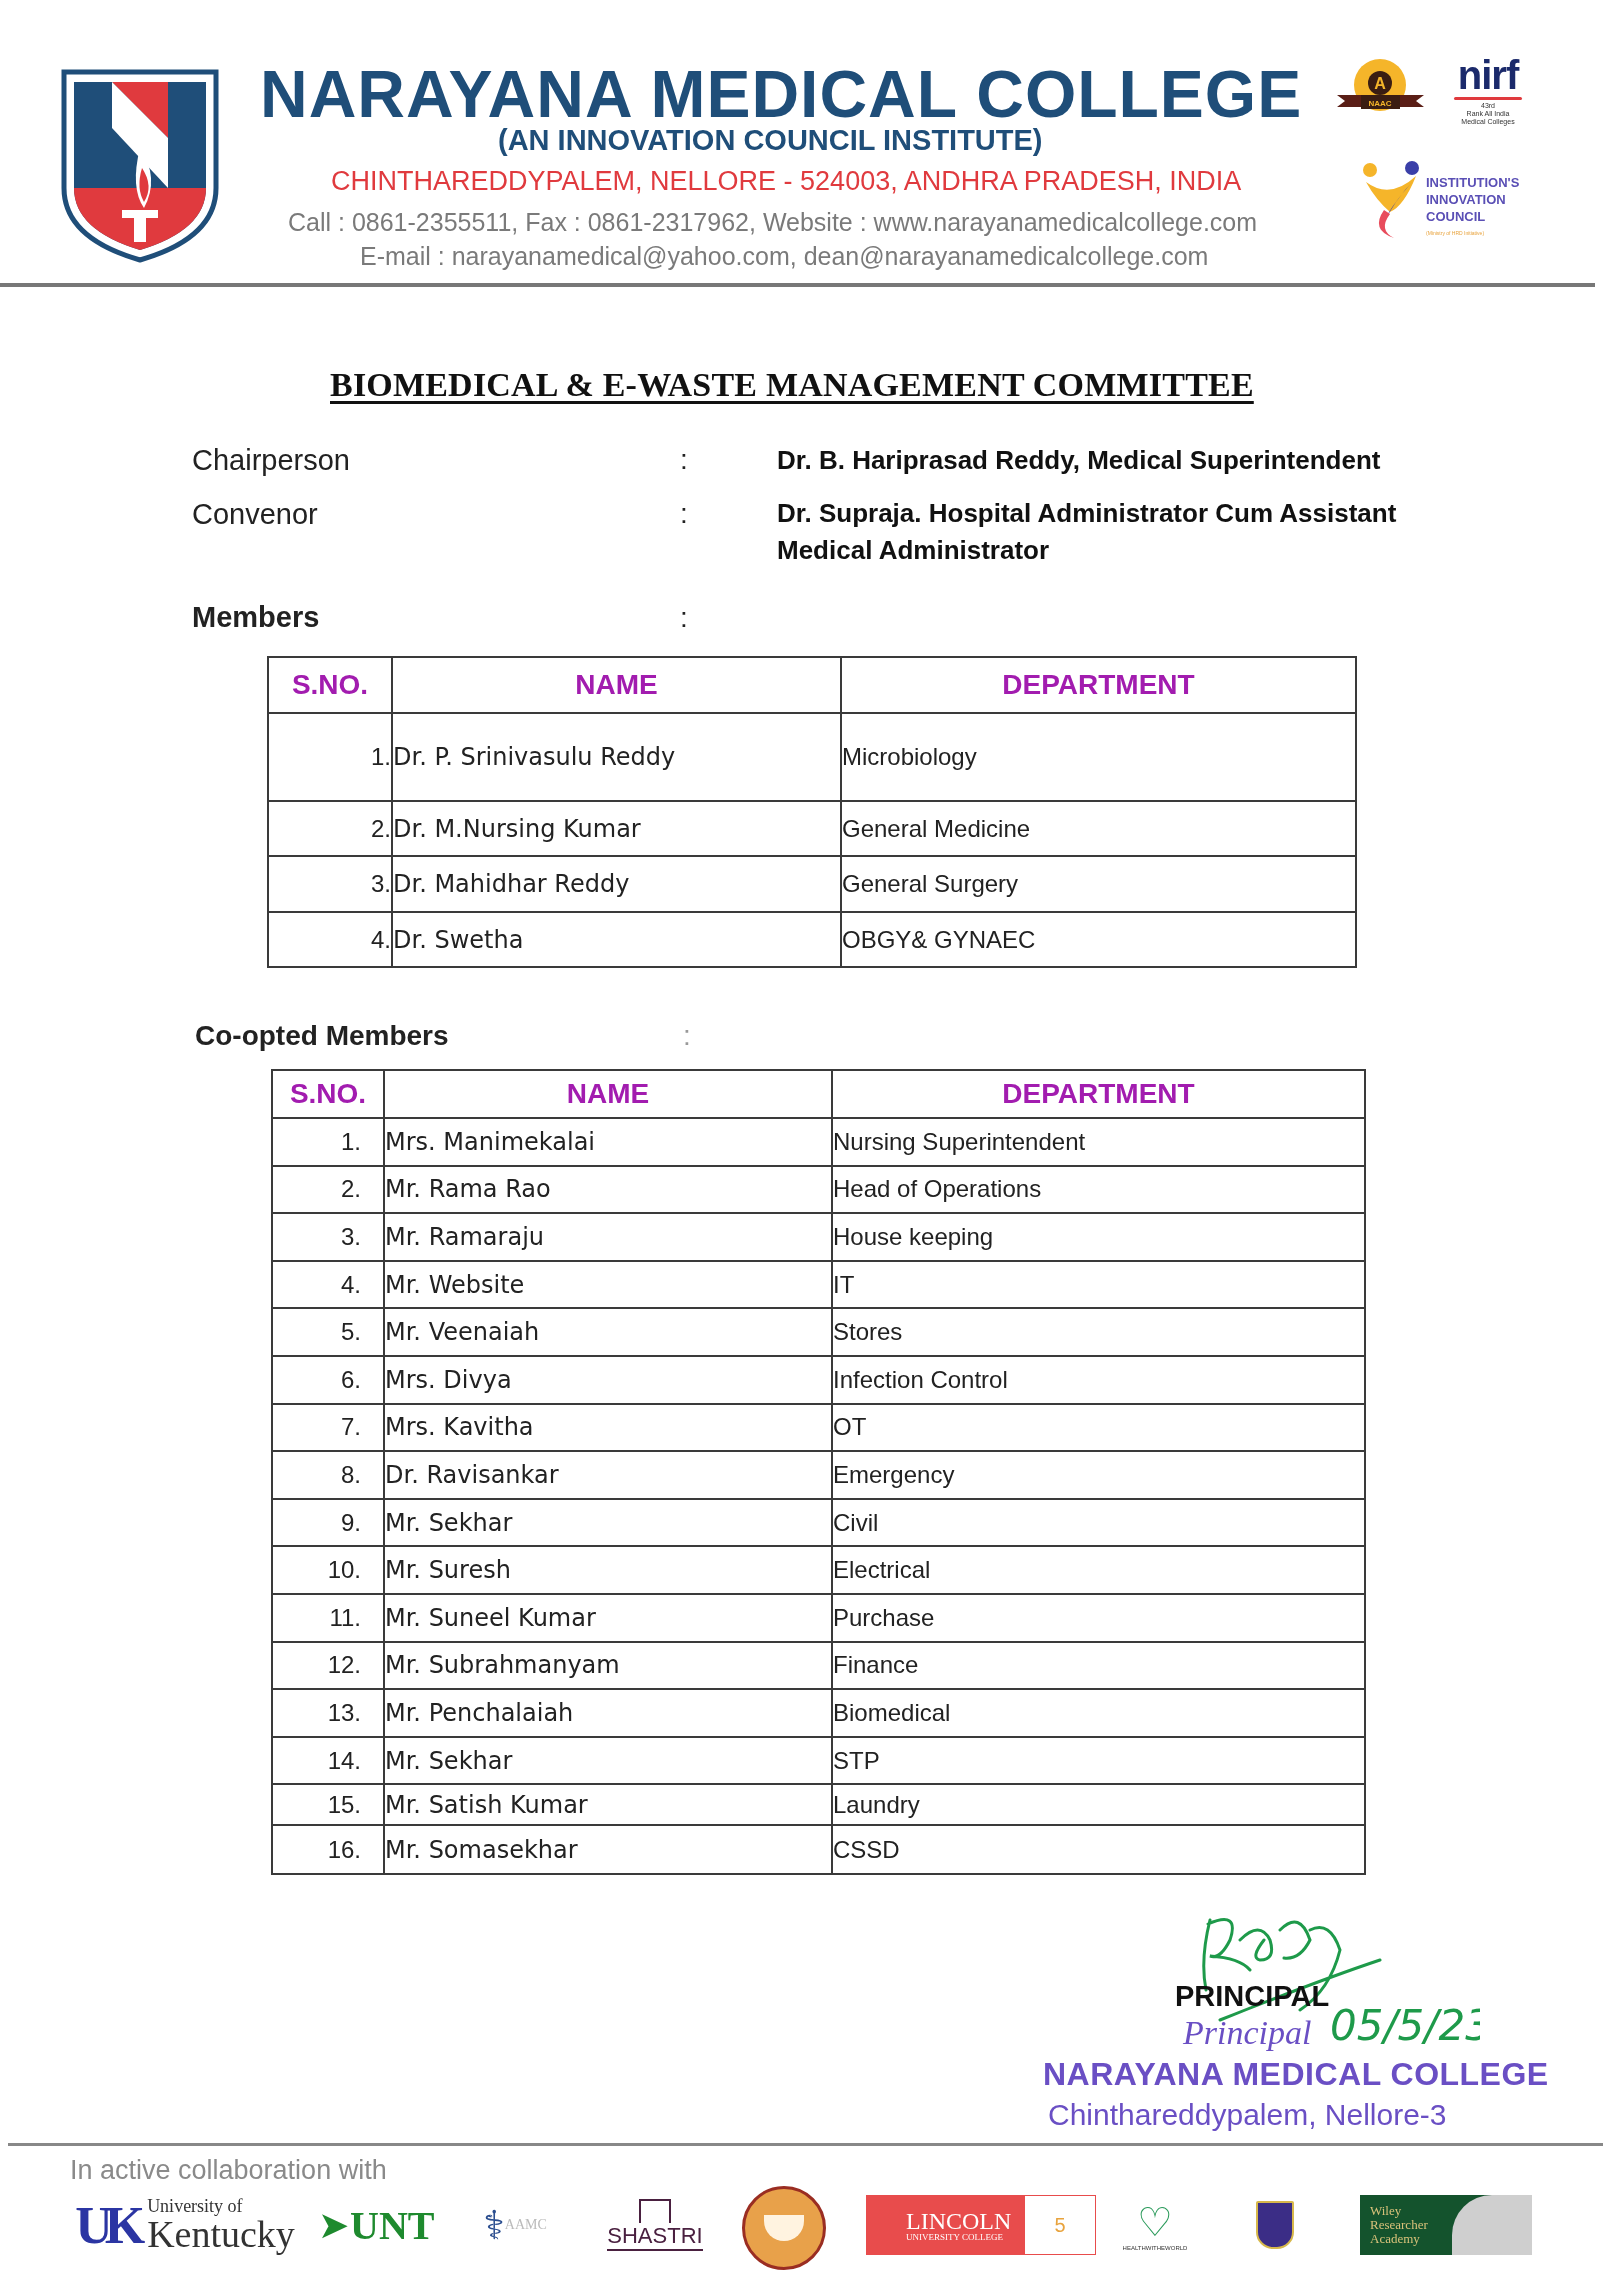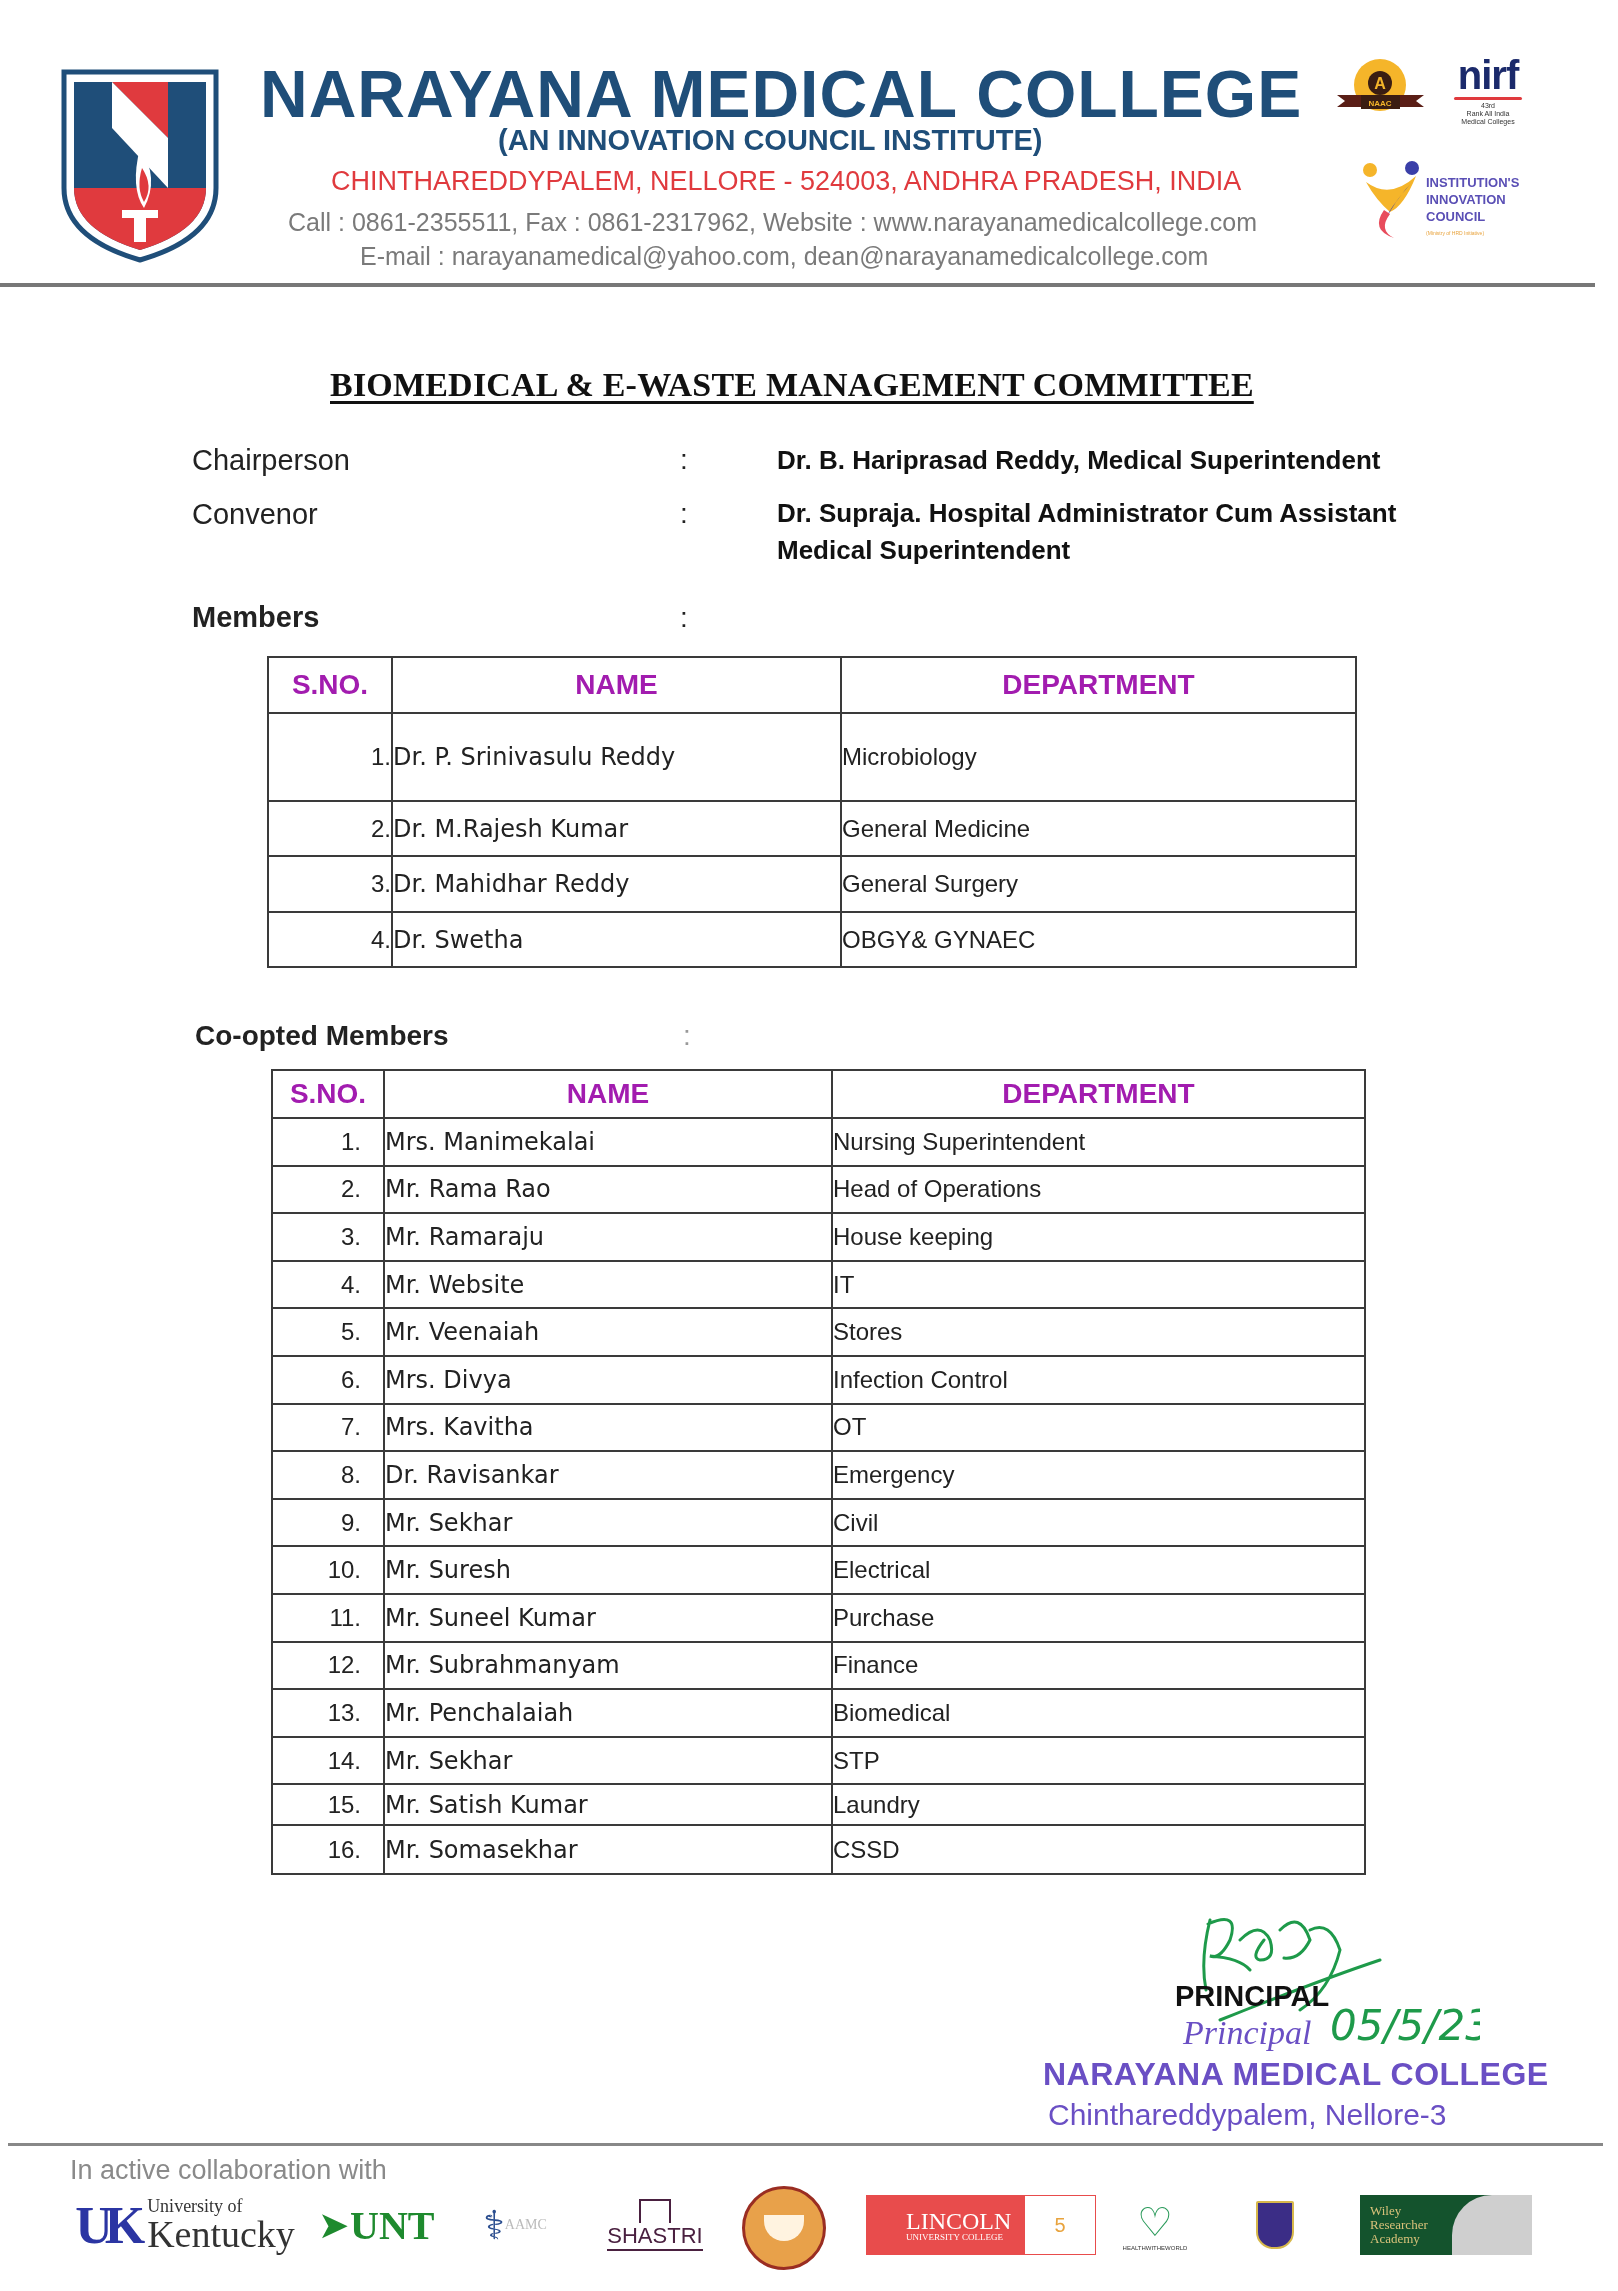--- a/index.html
+++ b/index.html
@@ -140,42 +140,42 @@
 
 <div class="abs doc-title">BIOMEDICAL &amp; E-WASTE MANAGEMENT COMMITTEE</div>
 
 <div class="abs label" style="left:192px; top:444px;">Chairperson</div>
 <div class="abs colon" style="left:680px; top:444px;">:</div>
 <div class="abs value" style="left:777px; top:441px; white-space:nowrap;">Dr. B. Hariprasad Reddy, Medical Superintendent</div>
 
 <div class="abs label" style="left:192px; top:498px;">Convenor</div>
 <div class="abs colon" style="left:680px; top:498px;">:</div>
 <div class="abs value" style="left:777px; top:494px; white-space:nowrap;">Dr. Supraja. Hospital Administrator Cum Assistant</div>
-<div class="abs value" style="left:777px; top:531px; white-space:nowrap;">Medical Superintendent</div>
+<div class="abs value" style="left:777px; top:531px; white-space:nowrap;">Medical Administrator</div>
 
 <div class="abs label label-bold" style="left:192px; top:601px;">Members</div>
 <div class="abs colon" style="left:680px; top:602px;">:</div>
 
 <table class="grid" id="members" style="left:267px; top:656px; width:1090px;">
   <thead>
     <tr style="height:56px;">
       <th style="width:122px;">S.NO.</th>
       <th style="width:447px;">NAME</th>
       <th>DEPARTMENT</th>
     </tr>
   </thead>
   <tbody>
     <tr style="height:88px;">
       <td class="sno">1.</td>
       <td class="name">Dr. P. Srinivasulu Reddy</td>
       <td class="dept">Microbiology</td>
     </tr>
     <tr style="height:55px;">
       <td class="sno">2.</td>
-      <td class="name">Dr. M.Rajesh Kumar</td>
+      <td class="name">Dr. M.Nursing Kumar</td>
       <td class="dept">General Medicine</td>
     </tr>
     <tr style="height:56px;">
       <td class="sno">3.</td>
       <td class="name">Dr. Mahidhar Reddy</td>
       <td class="dept">General Surgery</td>
     </tr>
     <tr style="height:55px;">
       <td class="sno">4.</td>
       <td class="name">Dr. Swetha</td>

